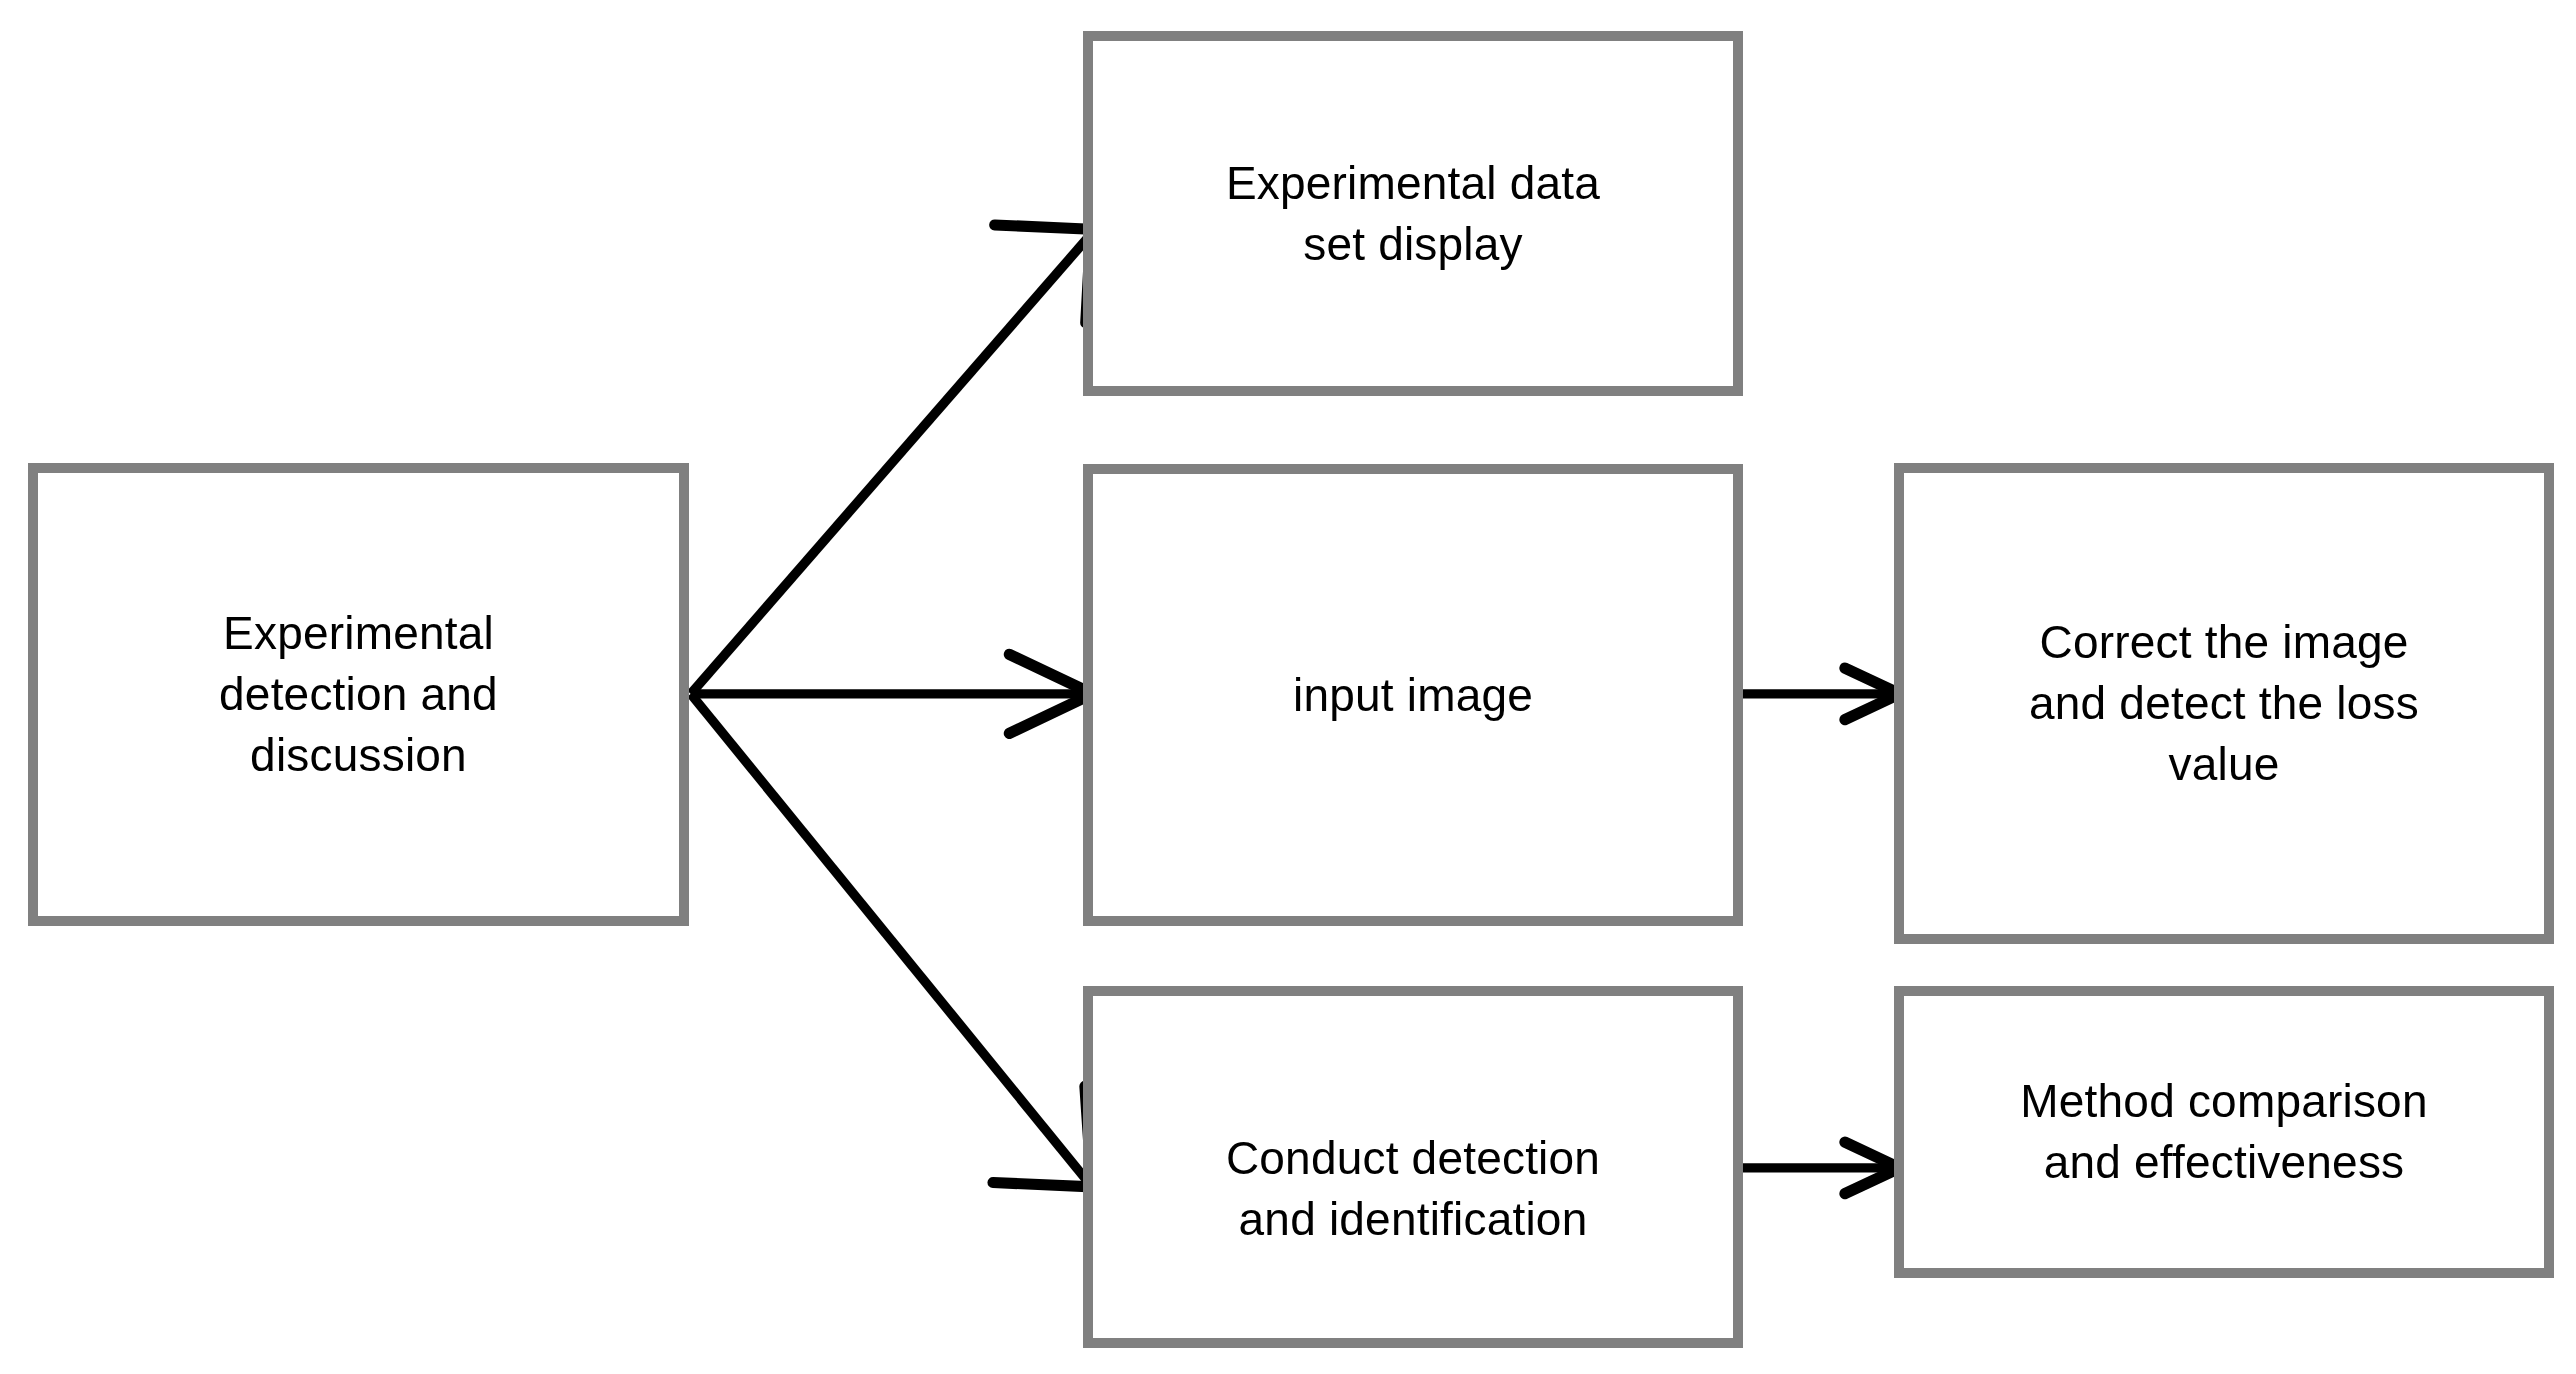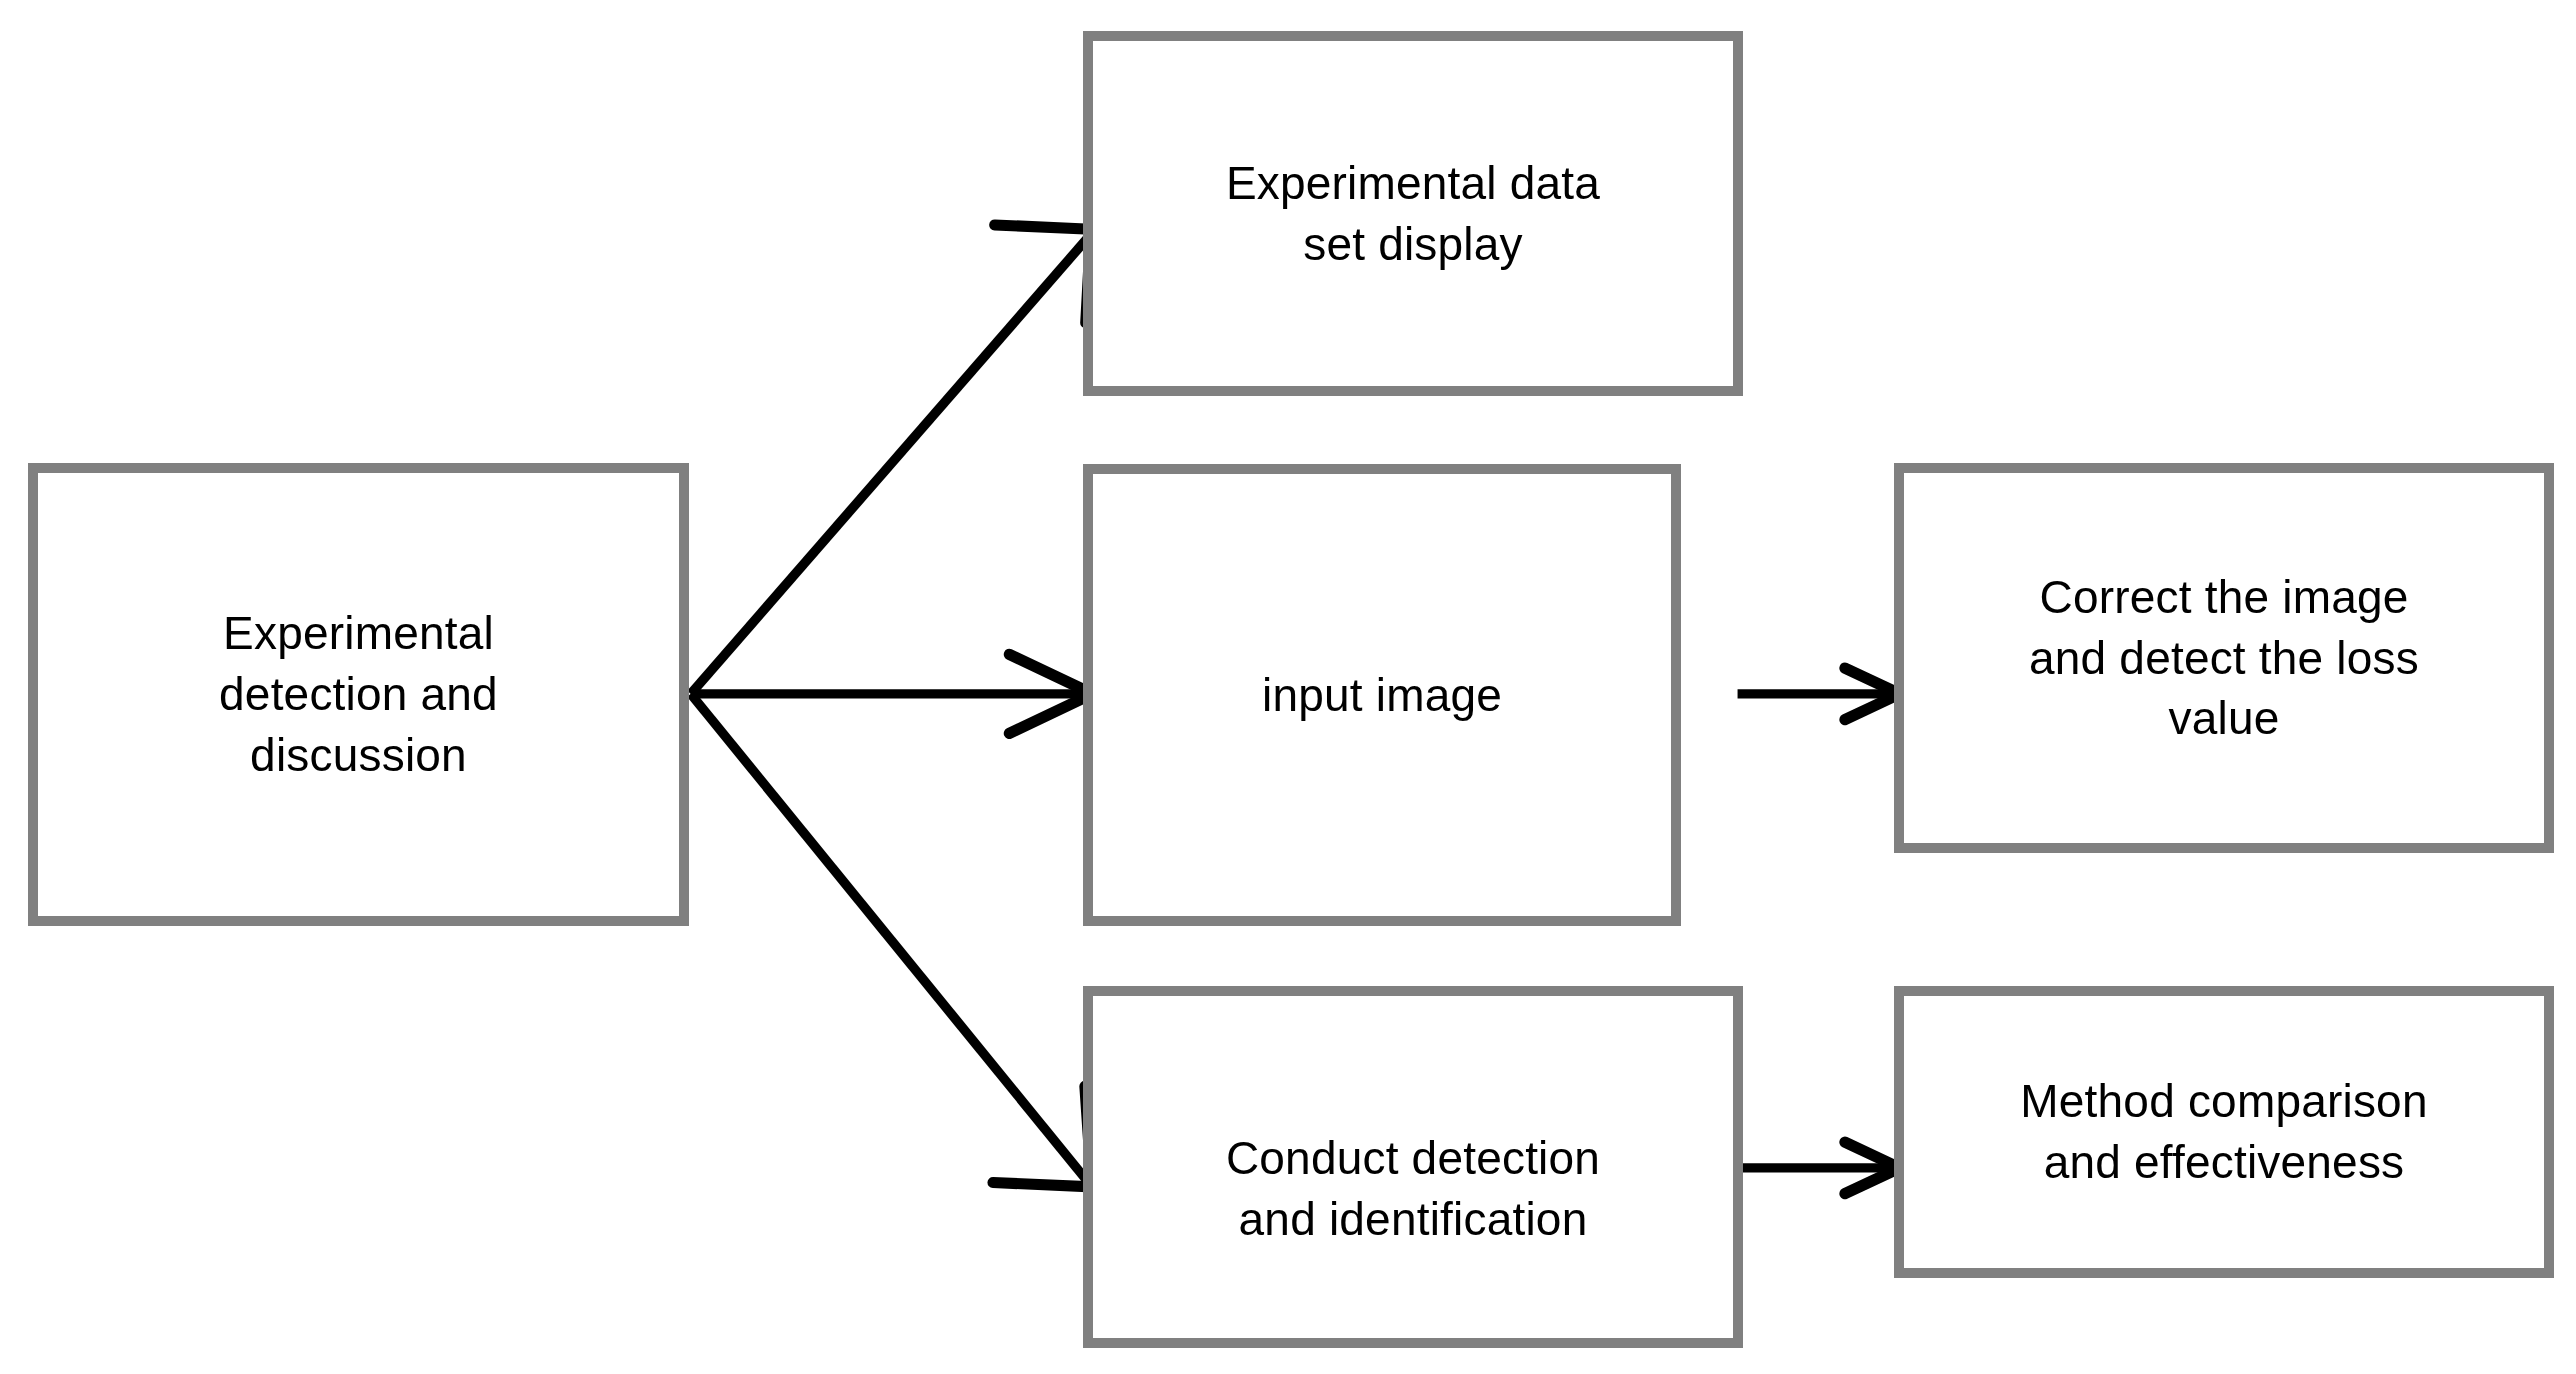--- a/index.html
+++ b/index.html
@@ -97,30 +97,30 @@
     <span class="node-label" style="color: rgb(0, 0, 0);">Experimental
 detection and
 discussion</span>
   </div>
 
   <div class="node" style="left: 1083px; top: 31px; width: 660px; height: 365px; border-width: 10.3px; border-color: rgb(128, 128, 128); background: rgb(255, 255, 255);">
     <span class="node-label" style="color: rgb(0, 0, 0);">Experimental data
 set display</span>
   </div>
 
-  <div class="node" style="left: 1083px; top: 464px; width: 598px; height: 462px; border-width: 10.3px; border-color: rgb(128, 128, 128); background: rgb(255, 255, 255);">
+  <div class="node" style="left: 1083px; top: 464px; width: 660px; height: 462px; border-width: 10.3px; border-color: rgb(128, 128, 128); background: rgb(255, 255, 255);">
     <span class="node-label" style="color: rgb(0, 0, 0);">input image</span>
   </div>
 
   <div class="node" style="left: 1083px; top: 986px; width: 660px; height: 362px; border-width: 10.3px; border-color: rgb(128, 128, 128); background: rgb(255, 255, 255);">
     <span class="node-label" style="color: rgb(0, 0, 0); margin-top: 44px;">Conduct detection
 and identification</span>
   </div>
 
-  <div class="node" style="left: 1894px; top: 463px; width: 660px; height: 390px; border-width: 10.3px; border-color: rgb(128, 128, 128); background: rgb(255, 255, 255);">
+  <div class="node" style="left: 1894px; top: 463px; width: 660px; height: 481px; border-width: 10.3px; border-color: rgb(128, 128, 128); background: rgb(255, 255, 255);">
     <span class="node-label" style="color: rgb(0, 0, 0);">Correct the image
 and detect the loss
 value</span>
   </div>
 
   <div class="node" style="left: 1894px; top: 986px; width: 660px; height: 292px; border-width: 10.3px; border-color: rgb(128, 128, 128); background: rgb(255, 255, 255);">
     <span class="node-label" style="color: rgb(0, 0, 0);">Method comparison
 and effectiveness</span>
   </div>
 

